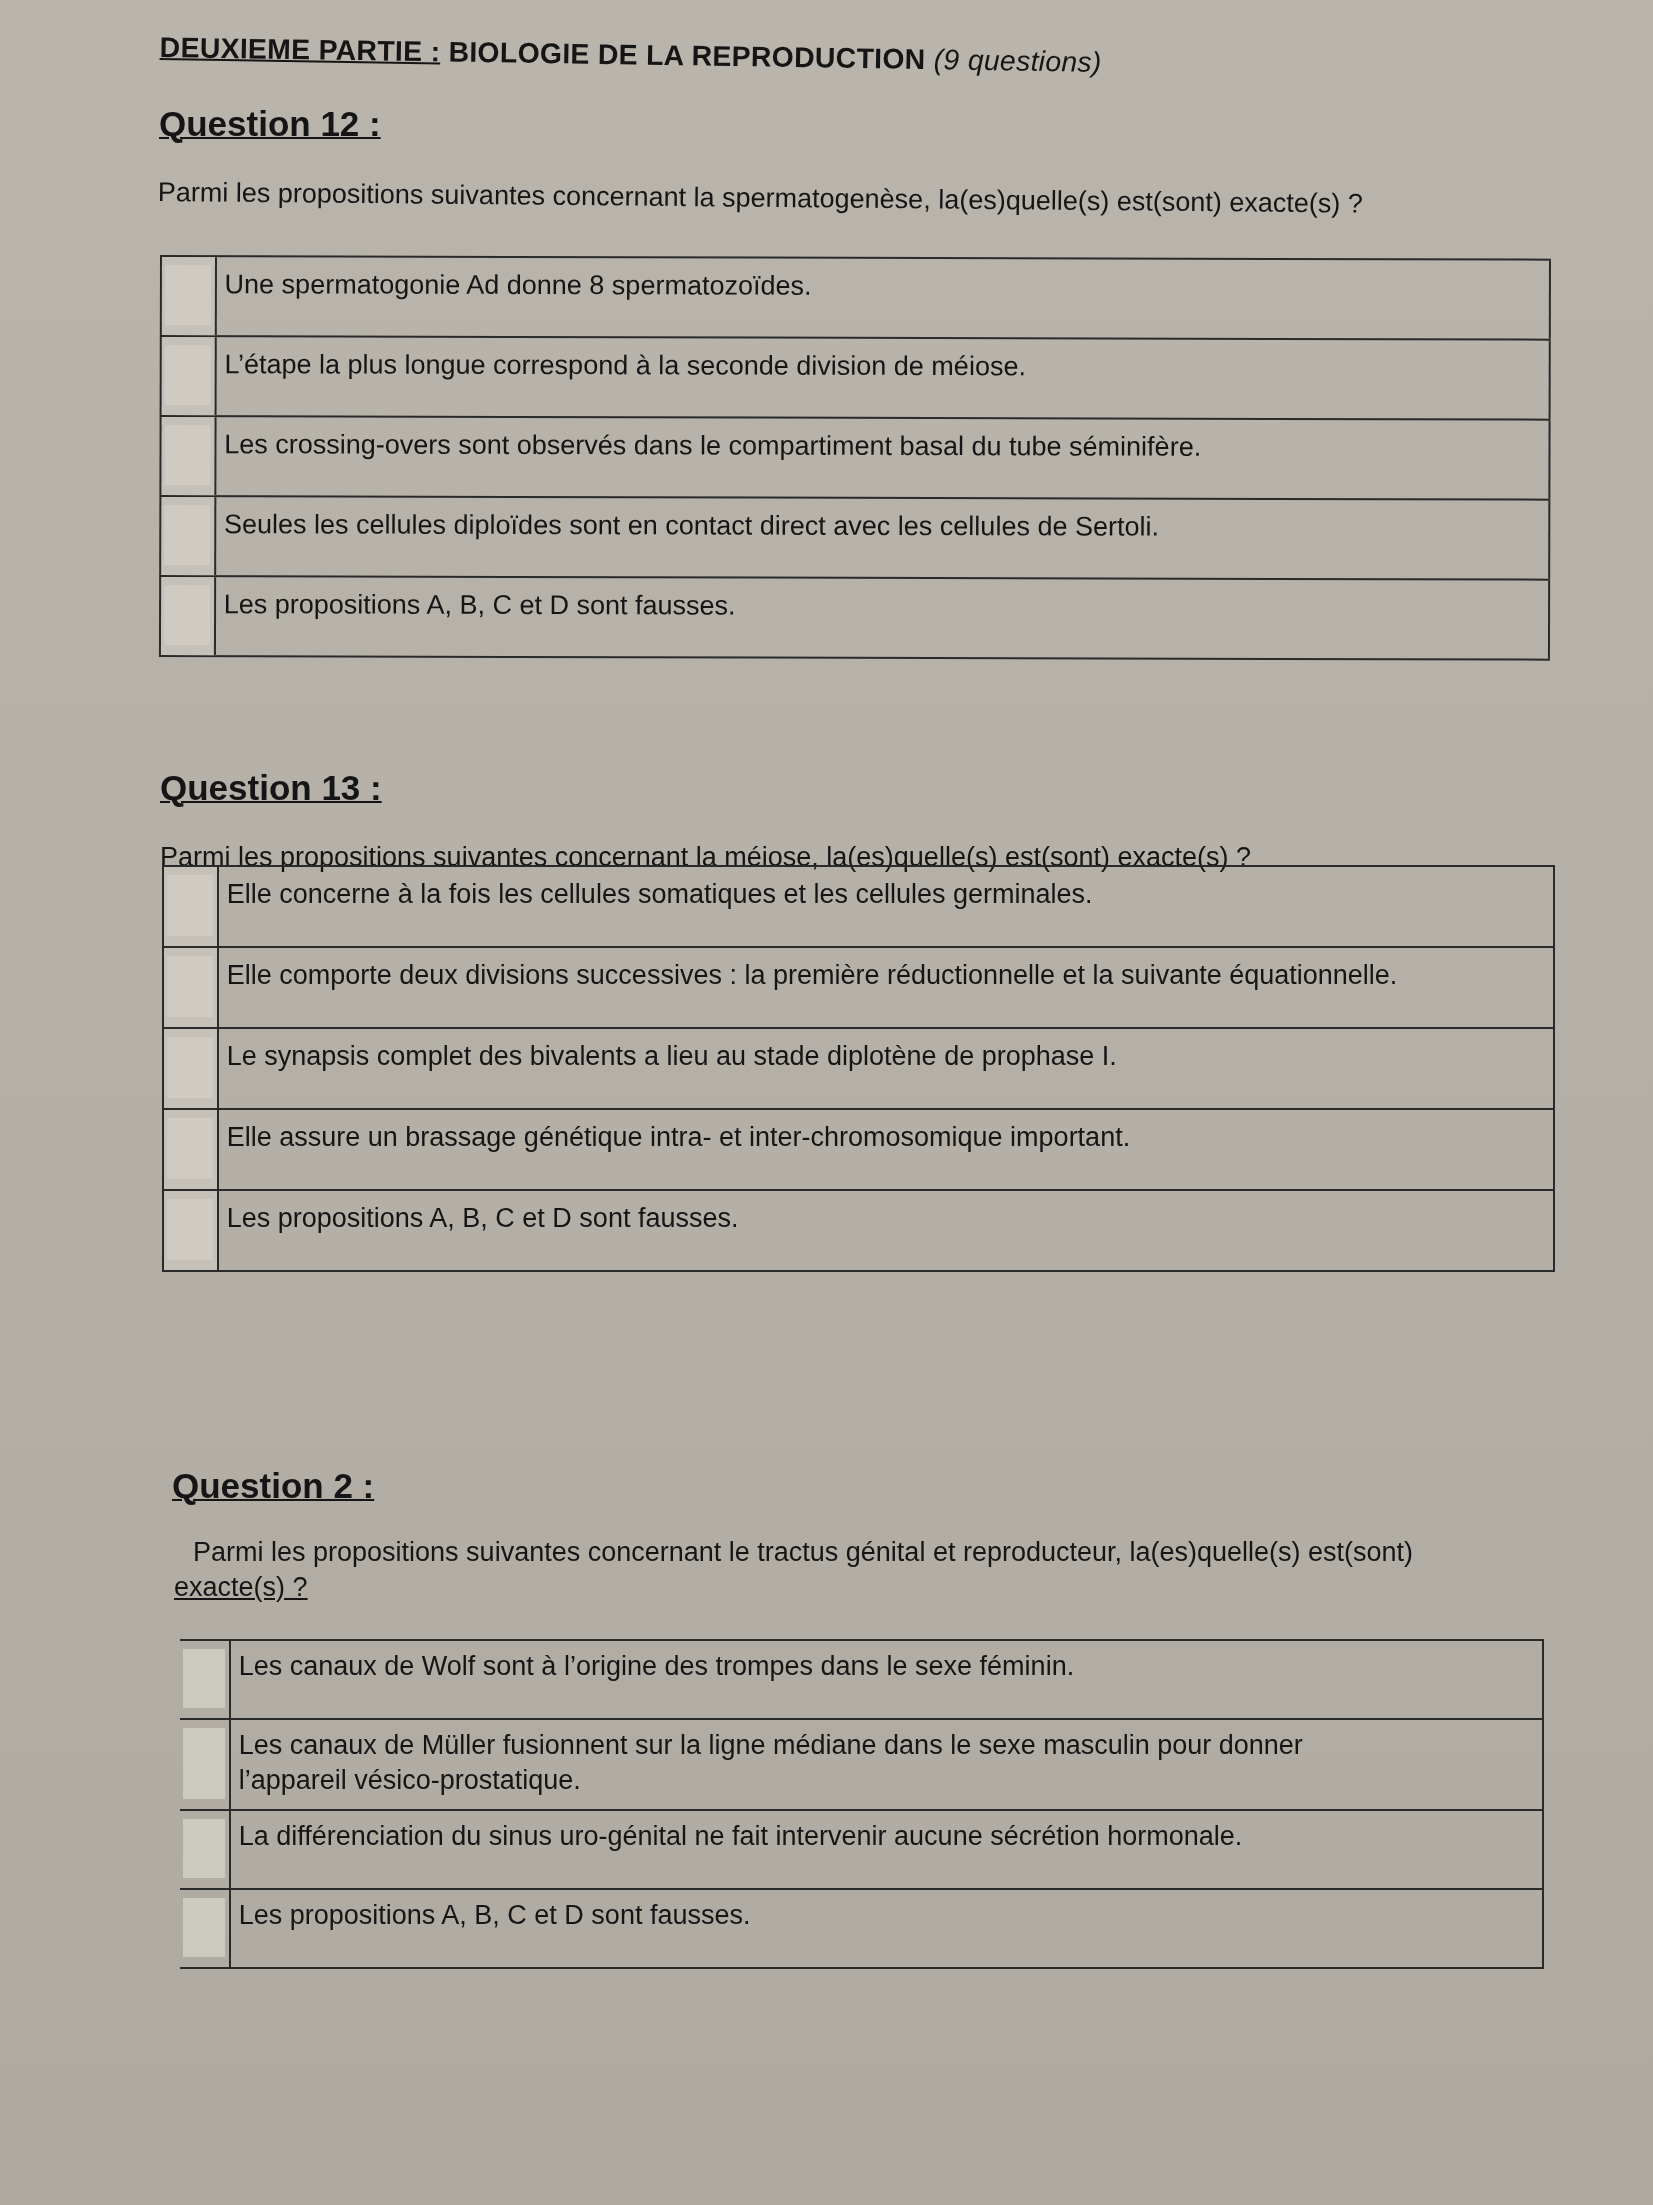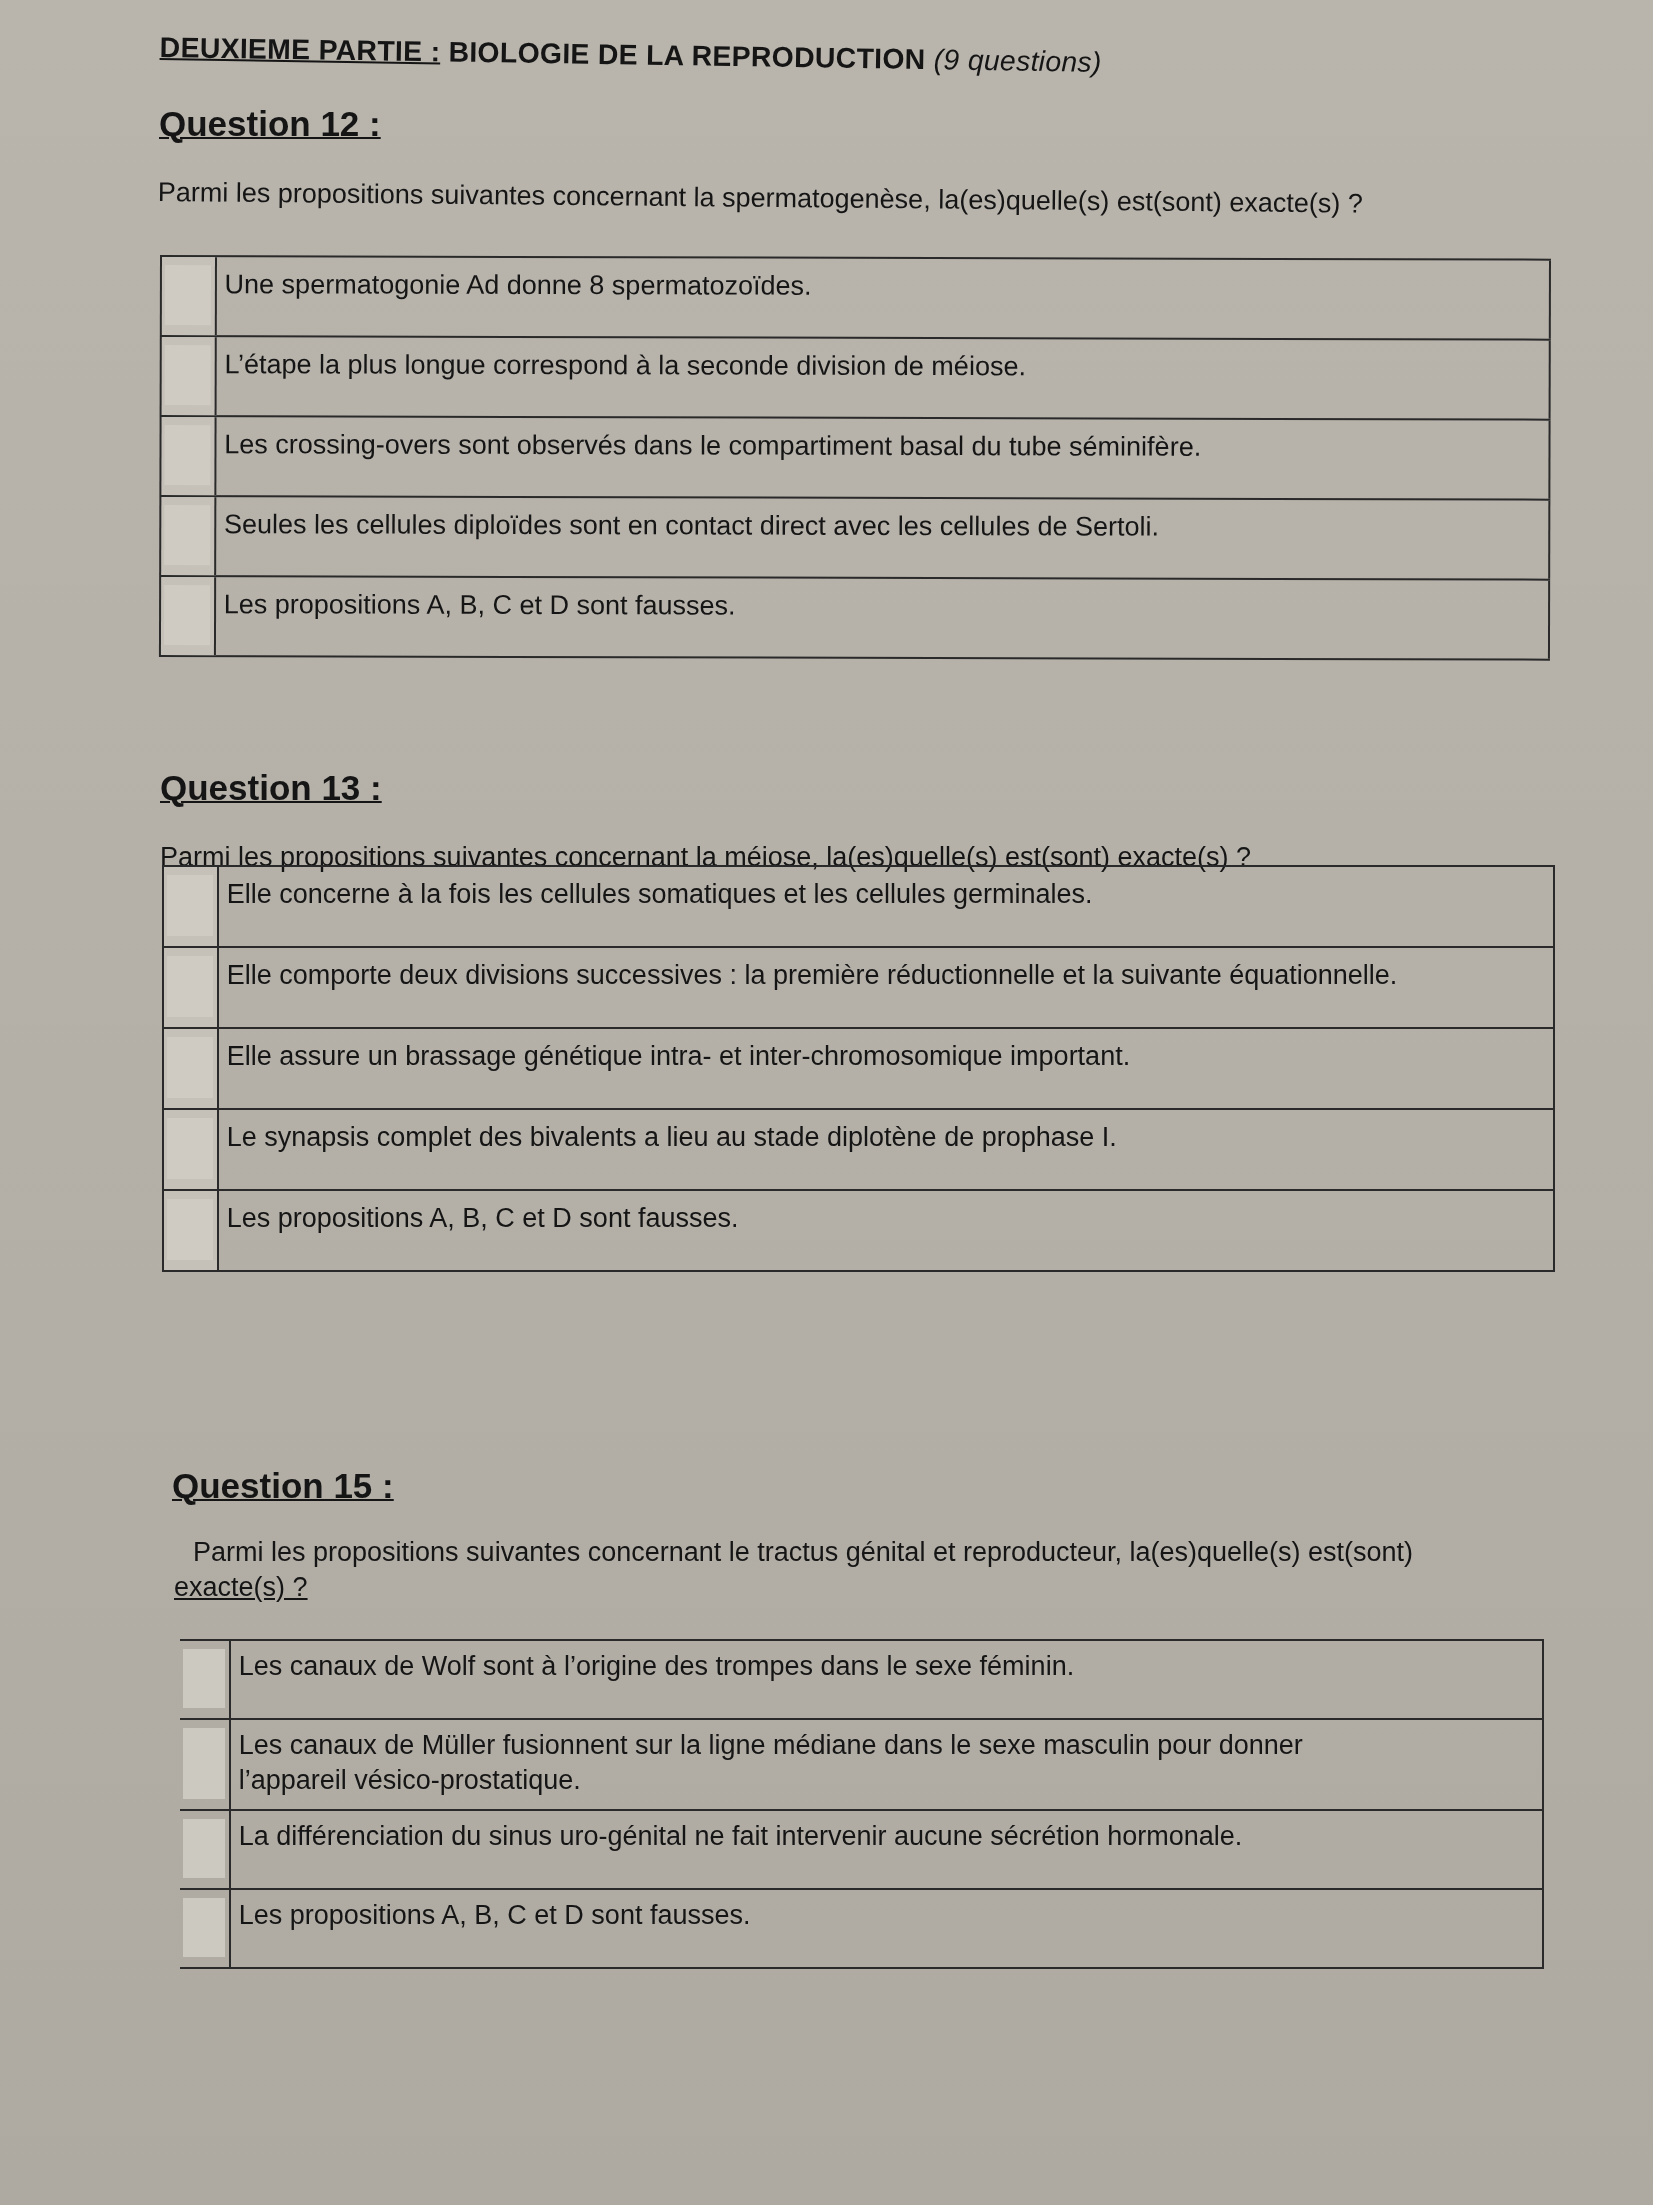--- a/index.html
+++ b/index.html
@@ -147,37 +147,37 @@
     <div class="row">
       <div class="box">
           <div class="tape"></div>
         </div>
       <div class="cell">Elle comporte deux divisions successives : la première réductionnelle et la suivante équationnelle.</div>
     </div>
     <div class="row">
       <div class="box">
           <div class="tape"></div>
         </div>
+      <div class="cell">Le synapsis complet des bivalents a lieu au stade diplotène de prophase I.</div>
+    </div>
+    <div class="row">
+      <div class="box">
+          <div class="tape"></div>
+        </div>
       <div class="cell">Elle assure un brassage génétique intra- et inter-chromosomique important.</div>
     </div>
     <div class="row">
       <div class="box">
           <div class="tape"></div>
         </div>
-      <div class="cell">Le synapsis complet des bivalents a lieu au stade diplotène de prophase I.</div>
-    </div>
-    <div class="row">
-      <div class="box">
-          <div class="tape"></div>
-        </div>
       <div class="cell">Les propositions A, B, C et D sont fausses.</div>
     </div>
   </div>
 
-  <div class="q-label" style="left:172px; top:1466px;">Question 15 :</div>
+  <div class="q-label" style="left:172px; top:1466px;">Question 2 :</div>
   <div class="q-text" style="left:174px; top:1535px;margin-left:19px;">Parmi les propositions suivantes concernant le tractus génital et reproducteur, la(es)quelle(s) est(sont)</div>
   <div class="q-text" style="left:174px; top:1570px;text-decoration:underline;">exacte(s) ?</div>
 
   <div class="table t14">
     <div class="row">
       <div class="box">
           <div class="tape"></div>
         </div>
       <div class="cell">Les canaux de Wolf sont à l’origine des trompes dans le sexe féminin.</div>
     </div>

